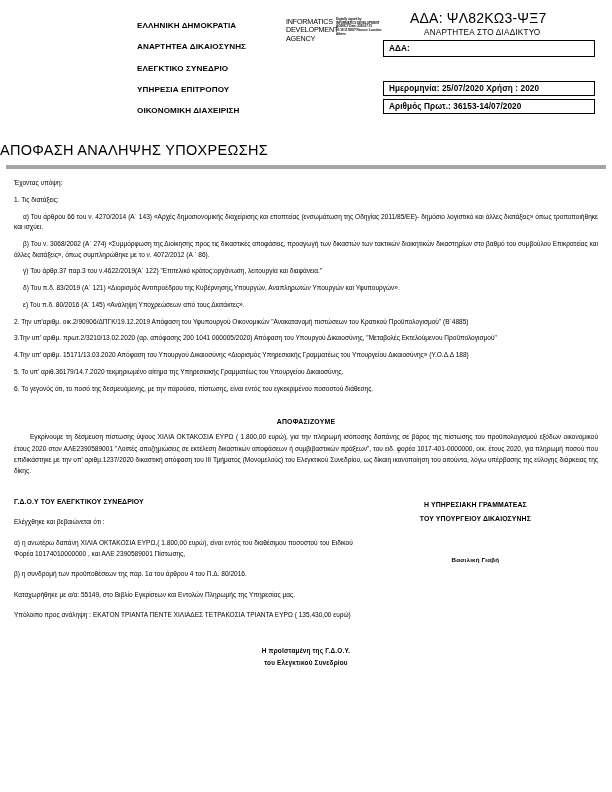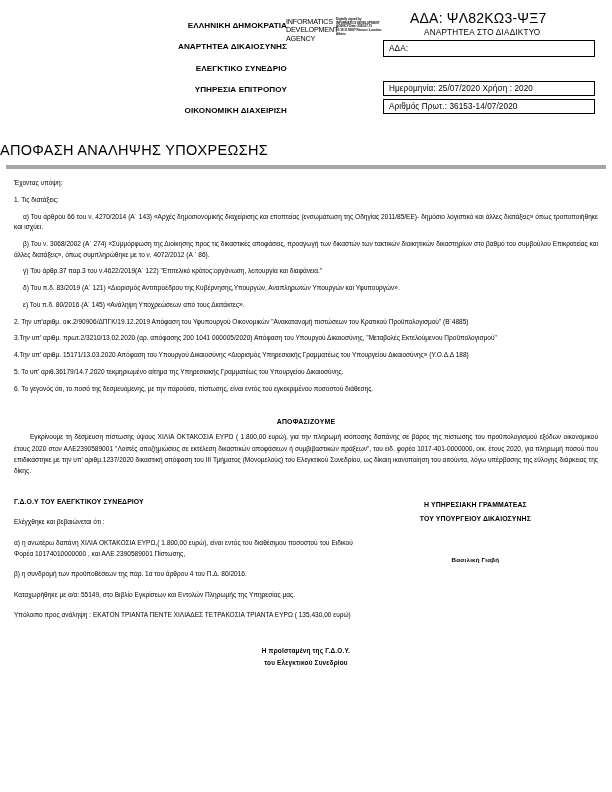--- a/index.html
+++ b/index.html
@@ -28,21 +28,20 @@
   .header {
     position: relative;
     height: 130px;
   }
 
   .org-block {
     position: absolute;
     left: 137px;
     top: 22px;
     width: 150px;
-    text-align: right;
   }
   .org-line {
     font-size: 8.1px;
     font-weight: bold;
     letter-spacing: 0.1px;
     line-height: 1;
     margin-bottom: 13.2px;
     white-space: nowrap;
   }
 
@@ -90,21 +89,21 @@
   }
 
   .box {
     position: absolute;
     border: 1px solid #000;
     box-sizing: border-box;
     display: flex;
     align-items: center;
     padding-left: 5px;
     font-size: 8.2px;
-    font-weight: normal;
+    font-weight: bold;
     letter-spacing: 0.1px;
     white-space: nowrap;
   }
   .box-ada   { left: 383px; top: 40px;  width: 212px; height: 17px; }
   .box-date  { left: 383px; top: 81px;  width: 212px; height: 15px; }
   .box-prot  { left: 383px; top: 99px;  width: 212px; height: 15px; }
   .box-desm  { left: 383px; top: 117px; width: 212px; height: 15px; }
 
   
   .doc-title {

